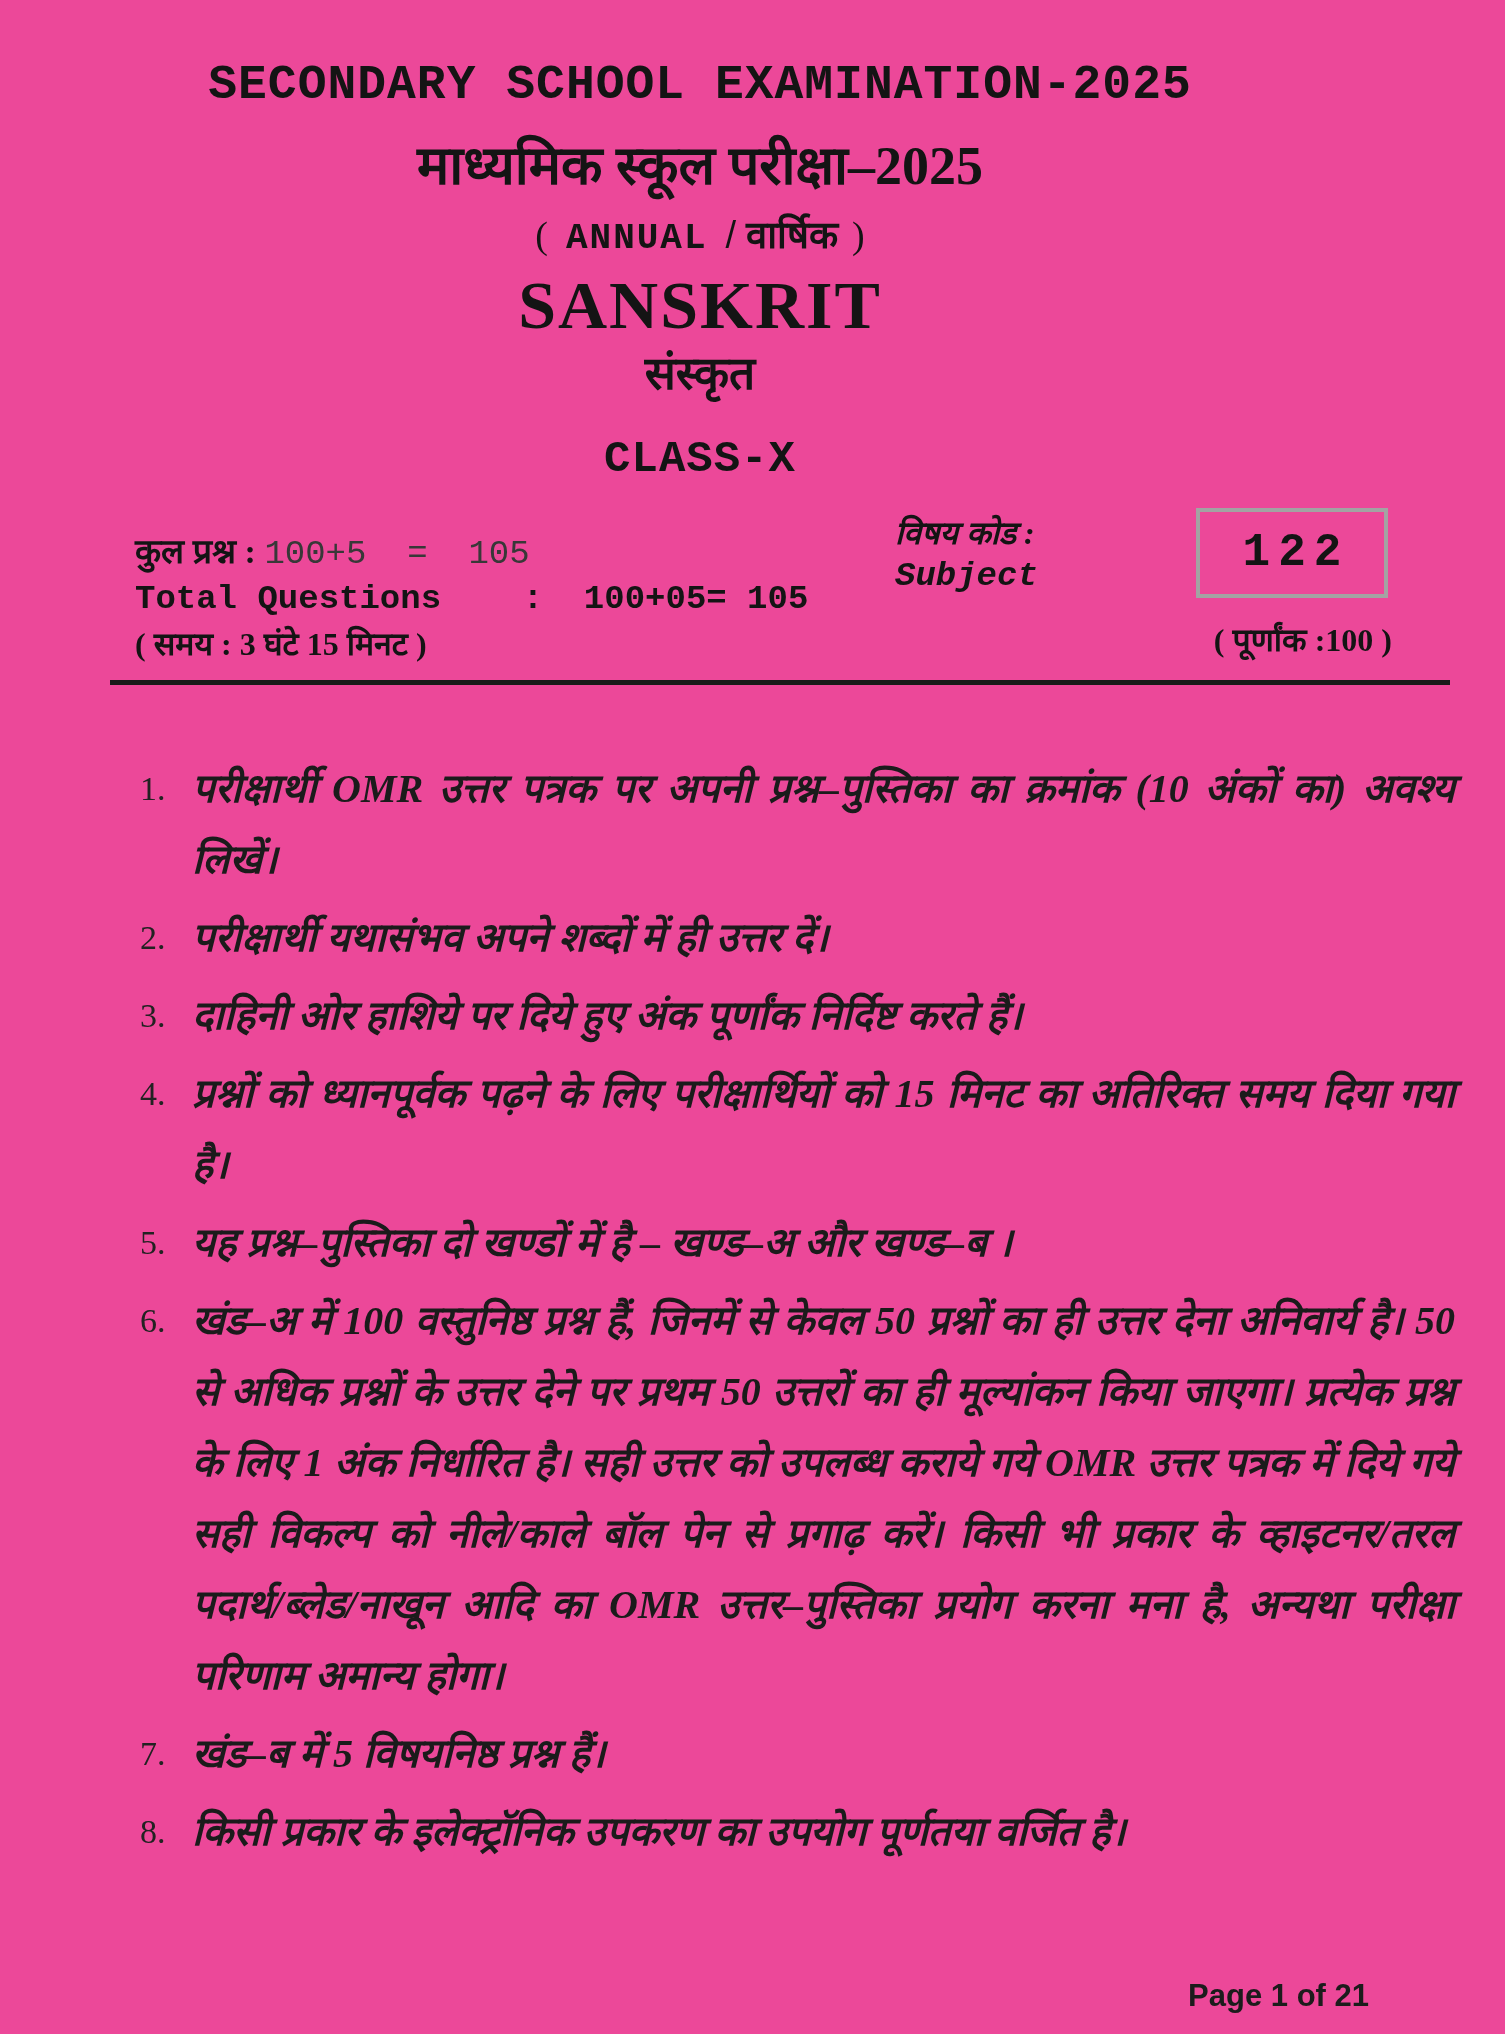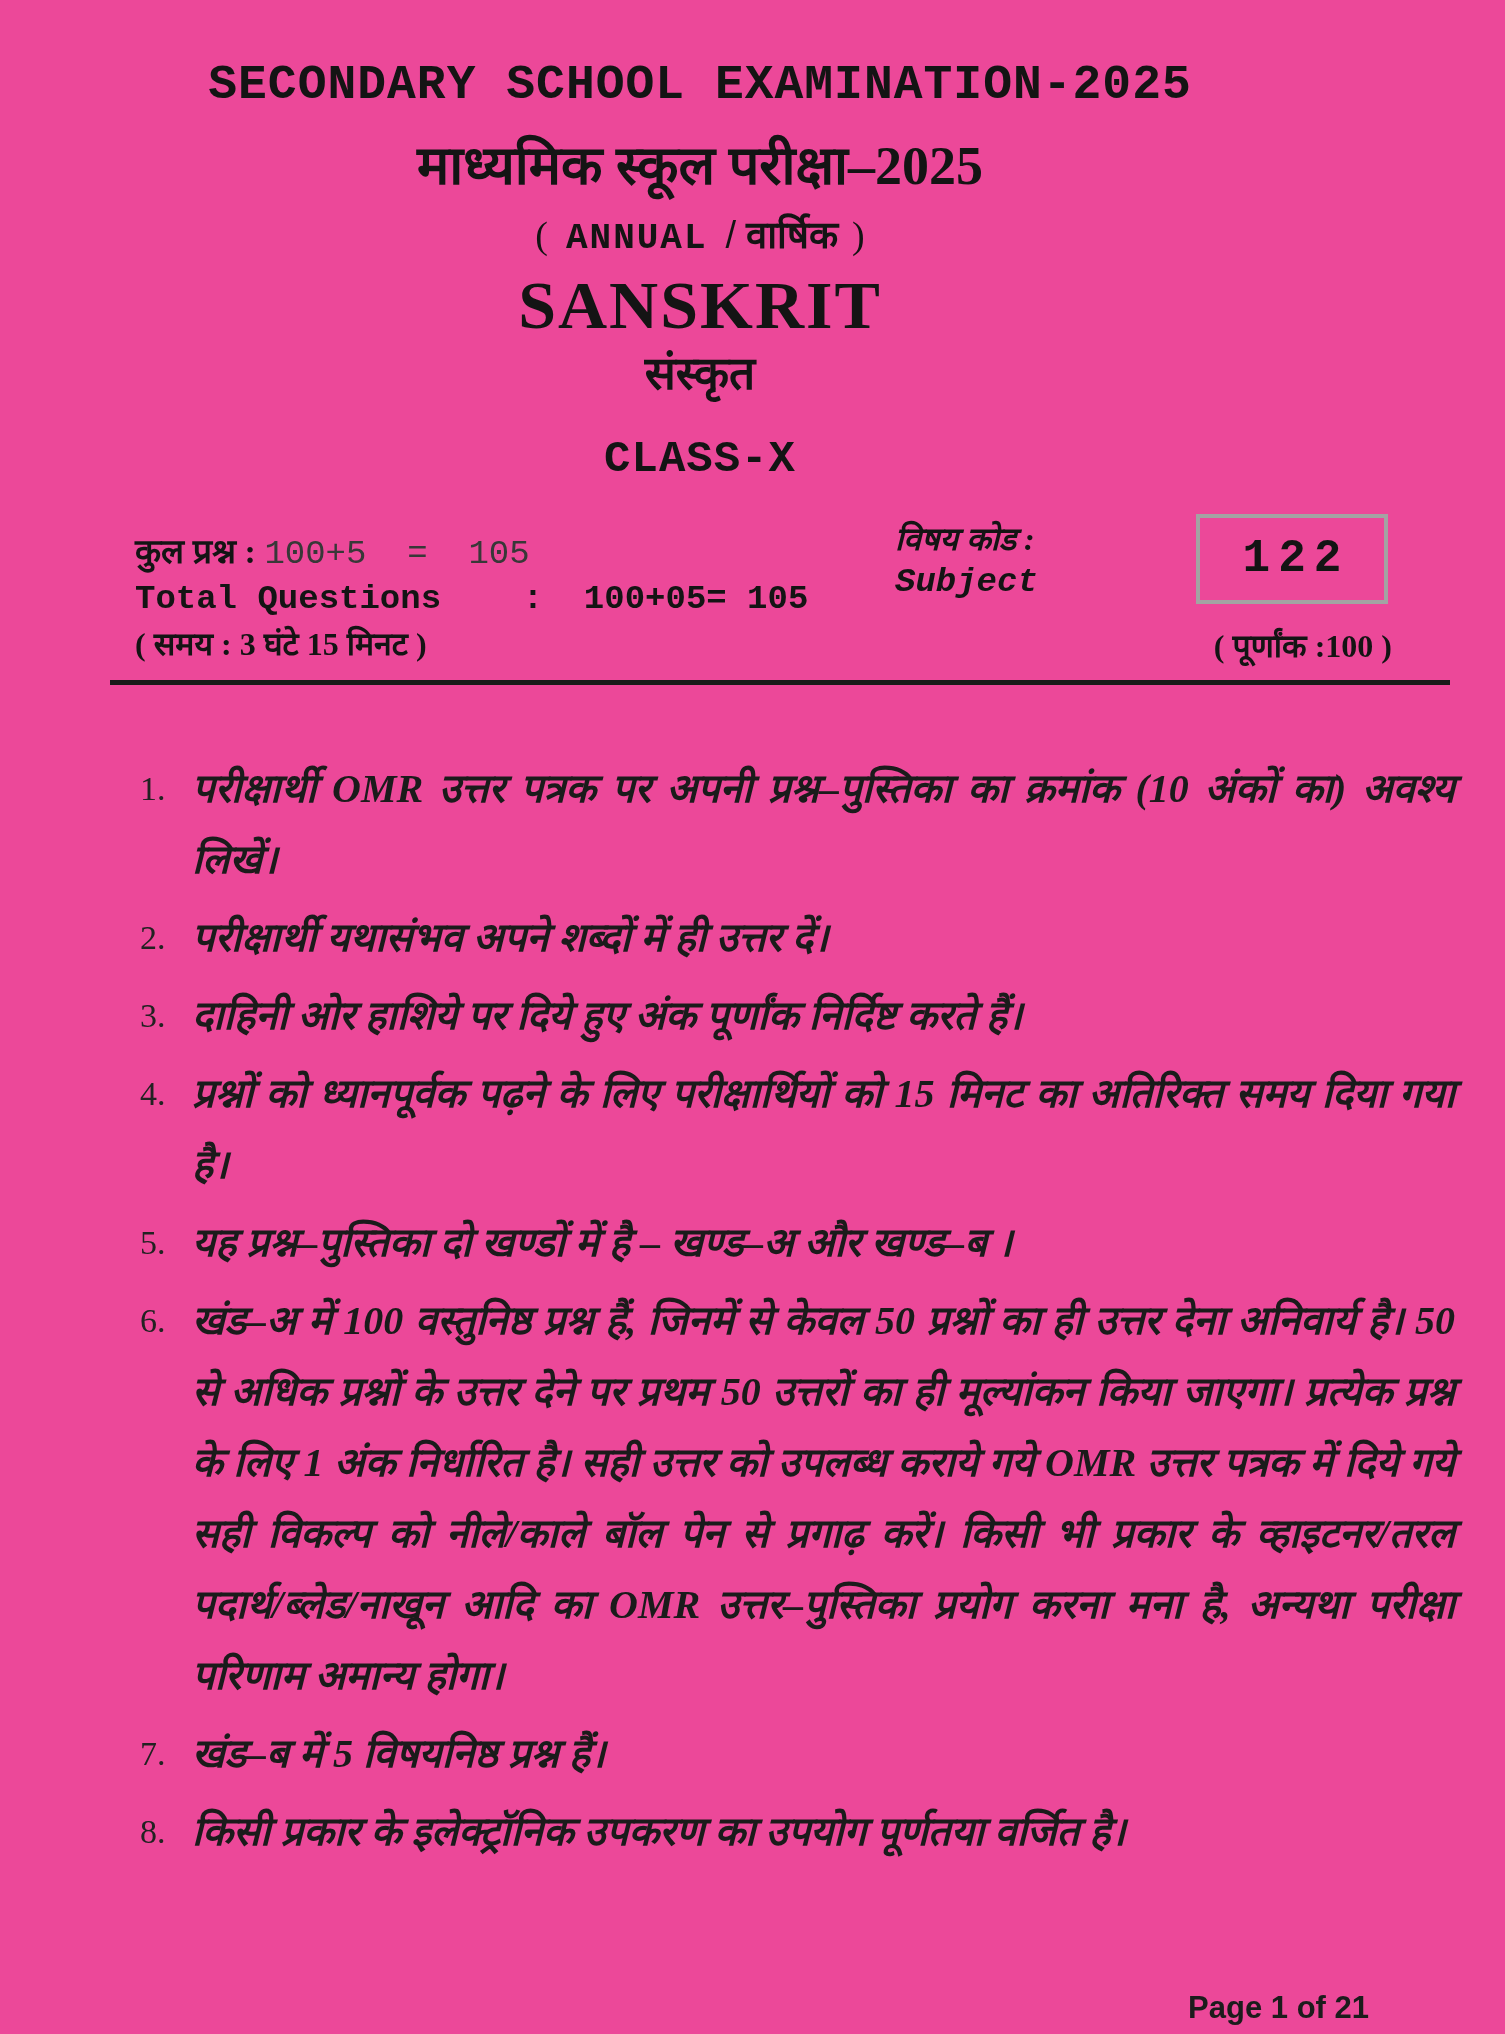--- a/index.html
+++ b/index.html
@@ -36,21 +36,21 @@
     font-family:"Liberation Serif","DejaVu Serif",serif;
     font-weight:700;font-size:46px;line-height:56px;margin-top:10px;
   }
   .class-heading{
     font-family:"Liberation Mono","DejaVu Sans Mono",monospace;
     font-weight:700;font-size:44px;line-height:46px;margin-top:34px;letter-spacing:1px;
   }
 
   
   .info-row{
-    display:flex;justify-content:space-between;align-items:flex-end;
+    display:flex;justify-content:space-between;align-items:flex-start;
     padding:26px 55px 0 135px;
   }
   .info-left{width:640px;padding-top:22px;}
   .hi-text{font-family:"Liberation Serif","DejaVu Serif",serif;}
   .tq-hi{font-size:34px;line-height:44px;}
   .tq-hi .lbl{font-weight:700;}
   .tq-hi .val{font-family:"Liberation Mono","DejaVu Sans Mono",monospace;font-weight:400;color:#383838;white-space:pre;}
   .tq-en{font-family:"Liberation Mono","DejaVu Sans Mono",monospace;font-weight:700;font-size:34px;line-height:46px;white-space:pre;}
   .time-hi{font-size:32px;line-height:44px;font-weight:600;}
   .time-en{font-family:"Liberation Mono","DejaVu Sans Mono",monospace;font-weight:700;font-size:34px;line-height:46px;white-space:pre;}
@@ -82,21 +82,21 @@
   }
   .inst-text{
     flex:1;text-align:justify;
     font-family:"Liberation Serif","DejaVu Serif",serif;
     font-style:italic;font-weight:700;
     font-size:40px;line-height:71px;color:#1b1b1b;
   }
 
   
   .page-footer{
-    position:absolute;right:136px;bottom:8px;
+    position:absolute;right:136px;bottom:20px;
     font-family:"Liberation Sans","DejaVu Sans",sans-serif;
     font-weight:600;font-size:31px;color:#1c1c1c;
   }
 </style>
 </head>
 <body>
 
 <div class="page">
 
   <div class="header">

